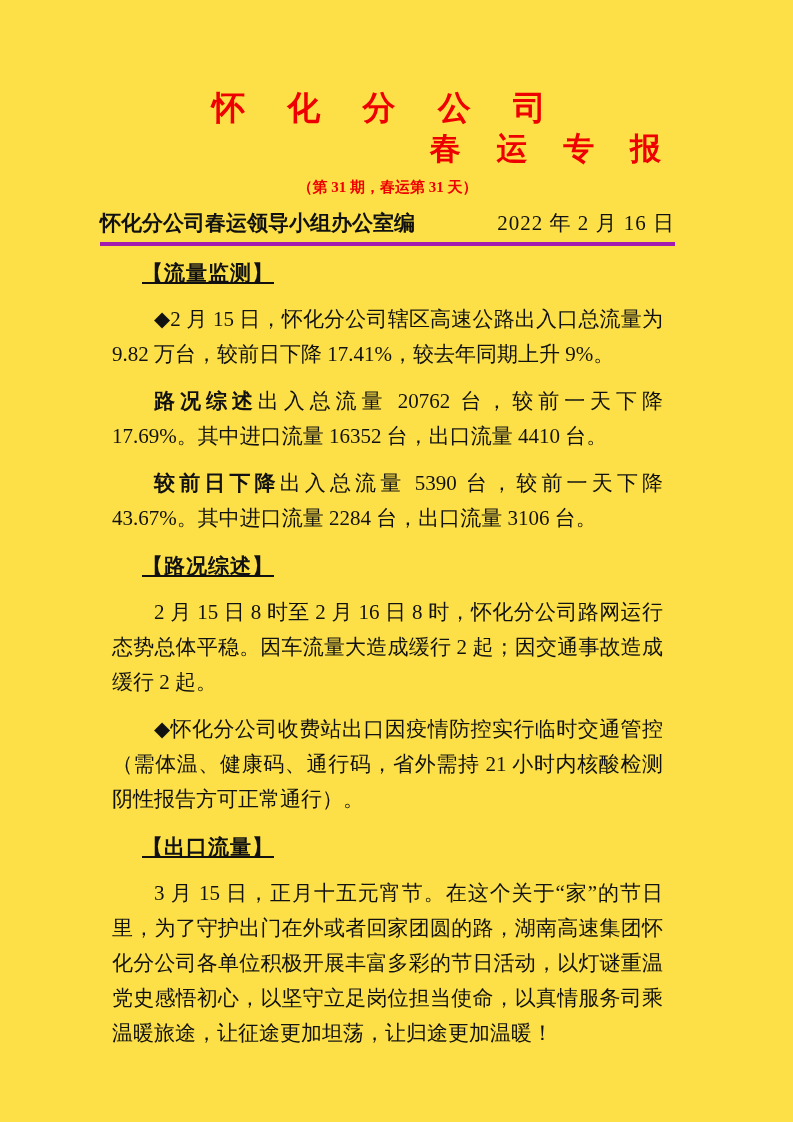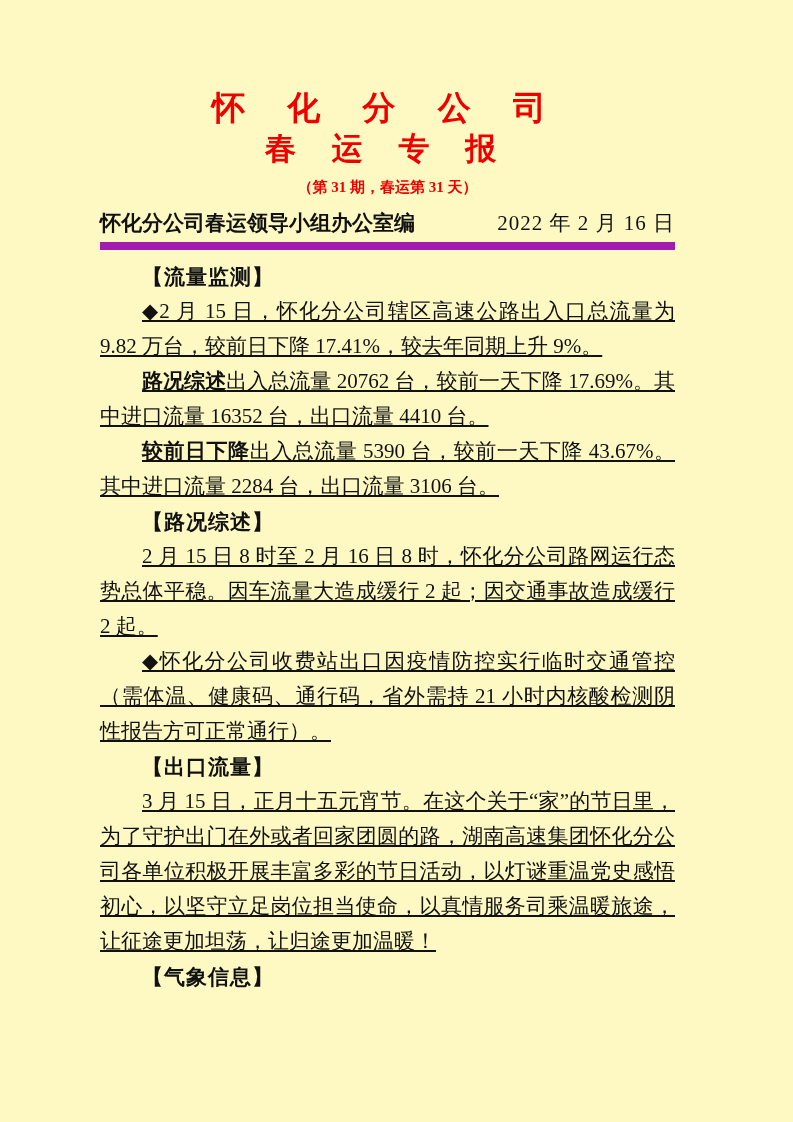--- a/index.html
+++ b/index.html
@@ -5,41 +5,41 @@
   html, body {
     margin: 0;
     padding: 0;
     background: #ffffff;
   }
   .page {
     position: relative;
     width: 793px;
     height: 1122px;
     margin: 0 auto;
-    background: #fef9c3;
+    background: #fde047;
     box-sizing: border-box;
     padding: 88px 118px 8px 100px;
     font-family: "Liberation Serif", "DejaVu Serif", serif;
     color: #111111;
     overflow: hidden;
   }
   
   .doc-title {
     margin: 0;
     text-align: center;
     color: #ee0000;
     font-size: 33px;
     line-height: 40px;
     font-weight: 700;
     letter-spacing: 17px;
     white-space: nowrap;
   }
   .doc-subtitle {
     margin: 2px 0 0 0;
-    text-align: center;
+    text-align: right;
     color: #ee0000;
     font-size: 31px;
     line-height: 37px;
     font-weight: 700;
     letter-spacing: 14px;
     white-space: nowrap;
   }
   .issue-line {
     margin-top: 6px;
     text-align: center;
@@ -49,44 +49,44 @@
     font-weight: 700;
   }
   .masthead {
     margin-top: 9px;
     display: flex;
     justify-content: space-between;
     align-items: baseline;
     font-size: 21px;
     line-height: 27px;
     padding-bottom: 5px;
-    border-bottom: 8px solid #a21caf;
+    border-bottom: 4px solid #a21caf;
   }
   .masthead .editor { font-weight: 700; }
   .masthead .date   { font-weight: 400; letter-spacing: 1px; }
   
   .body-text {
     margin-top: 9px;
     font-size: 21px;
     line-height: 35px;
     text-align: justify;
   }
   .sec-h {
     margin: 0;
     font-family: "Liberation Sans", "DejaVu Sans", sans-serif;
     font-size: 21px;
     line-height: 35px;
     font-weight: 700;
     text-indent: 2em;
     letter-spacing: 1px;
+    text-decoration: underline;
   }
   .para {
-    margin: 0;
+    margin: 12px;
     text-indent: 2em;
-    text-decoration: underline;
   }
   .para.bold { font-weight: 700; }
   .para .lead { font-weight: 700; }
 </style>
 </head>
 <body>
 
 <div class="page">
 
   <header>
@@ -112,19 +112,16 @@
       <h3 class="sec-h">【路况综述】</h3>
       <p class="para">2 月 15 日 8 时至 2 月 16 日 8 时，怀化分公司路网运行态势总体平稳。因车流量大造成缓行 2 起；因交通事故造成缓行 2 起。</p>
       <p class="para">◆怀化分公司收费站出口因疫情防控实行临时交通管控（需体温、健康码、通行码，省外需持 21 小时内核酸检测阴性报告方可正常通行）。</p>
     </section>
 
     <section>
       <h3 class="sec-h">【出口流量】</h3>
       <p class="para">3 月 15 日，正月十五元宵节。在这个关于“家”的节日里，为了守护出门在外或者回家团圆的路，湖南高速集团怀化分公司各单位积极开展丰富多彩的节日活动，以灯谜重温党史感悟初心，以坚守立足岗位担当使命，以真情服务司乘温暖旅途，让征途更加坦荡，让归途更加温暖！</p>
     </section>
 
-    <section>
-      <h3 class="sec-h">【气象信息】</h3>
-    </section>
 
   </main>
 
 </div>
 
 </body></html>

